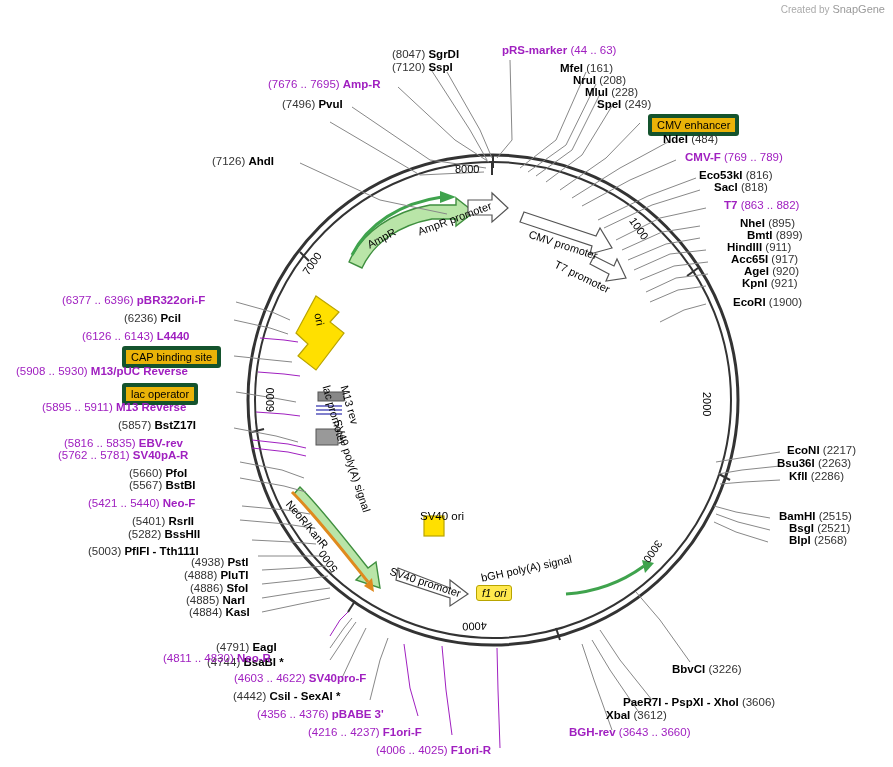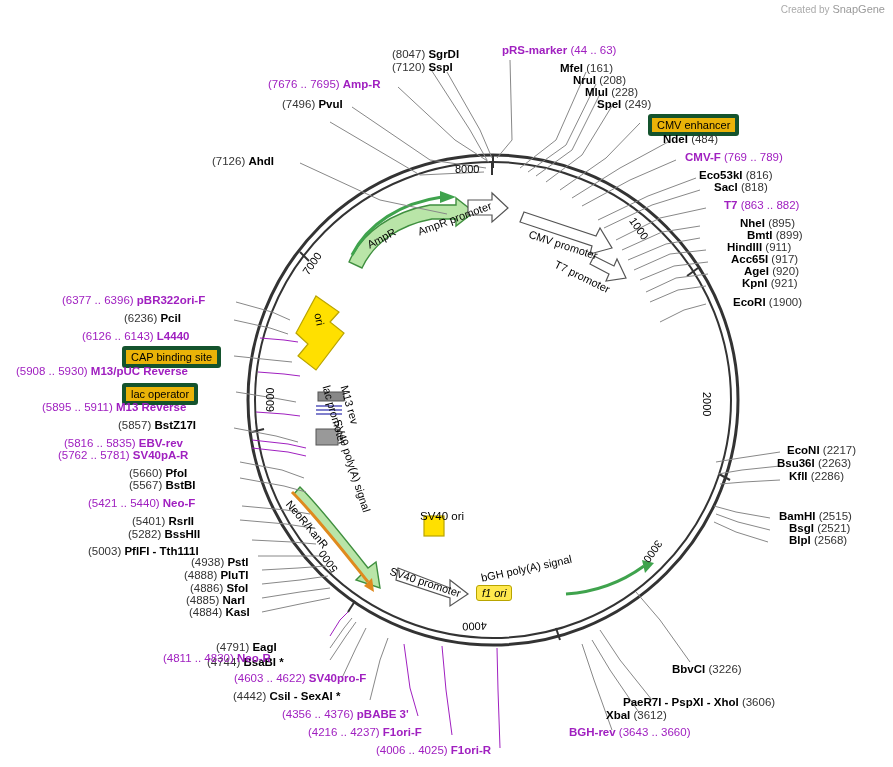--- a/index.html
+++ b/index.html
@@ -336,21 +336,21 @@
   </div>
 
   <div class="lbl purple" style="left:376px;top:744px;">
     <span class="pos purple">(4006 .. 4025)</span>
     <span class="b">F1ori-R</span>
   </div>
   <div class="lbl purple" style="left:308px;top:726px;">
     <span class="pos purple">(4216 .. 4237)</span>
     <span class="b">F1ori-F</span>
   </div>
-  <div class="lbl purple" style="left:257px;top:708px;margin-left:25px;">
+  <div class="lbl purple" style="left:257px;top:708px;">
     <span class="pos purple">(4356 .. 4376)</span>
     <span class="b">pBABE 3'</span>
   </div>
   <div class="lbl black" style="left:233px;top:690px;">
     <span class="pos">(4442)</span>
     <span class="b">CsiI  - SexAI *</span>
   </div>
   <div class="lbl purple" style="left:234px;top:672px;">
     <span class="pos purple">(4603 .. 4622)</span>
     <span class="b">SV40pro-F</span>

